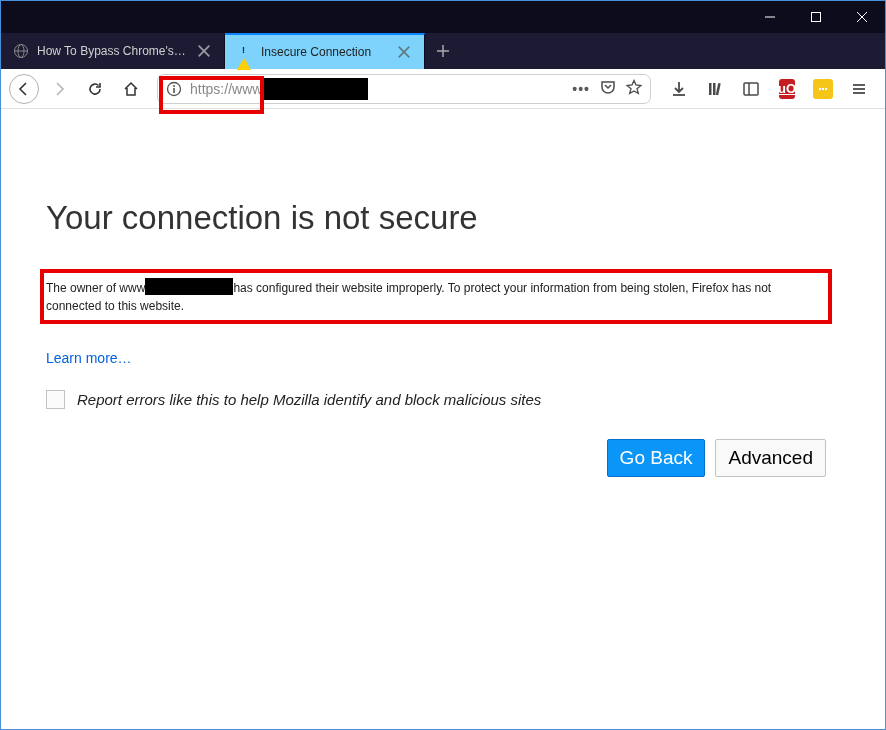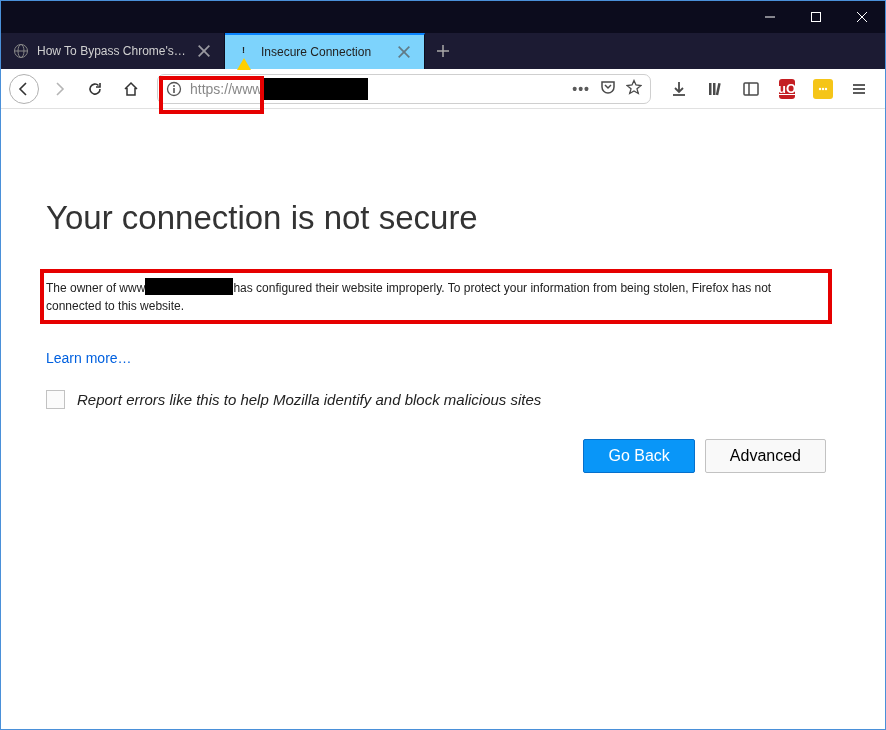--- a/index.html
+++ b/index.html
@@ -232,22 +232,22 @@
     .checkbox-label {
       font-size: 15px;
       color: #222;
     }
     .buttons {
       display: flex;
       justify-content: flex-end;
       gap: 10px;
     }
     .btn {
-      padding: 7px 24px;
-      font-size: 16px;
+      padding: 7px 12px;
+      font-size: 19px;
       border: 1px solid #c2c2c2;
       background: #f9f9f9;
       border-radius: 2px;
       cursor: default;
     }
     .btn.primary {
       background: #0996f8;
       color: #fff;
       border-color: #0670cc;
     }

